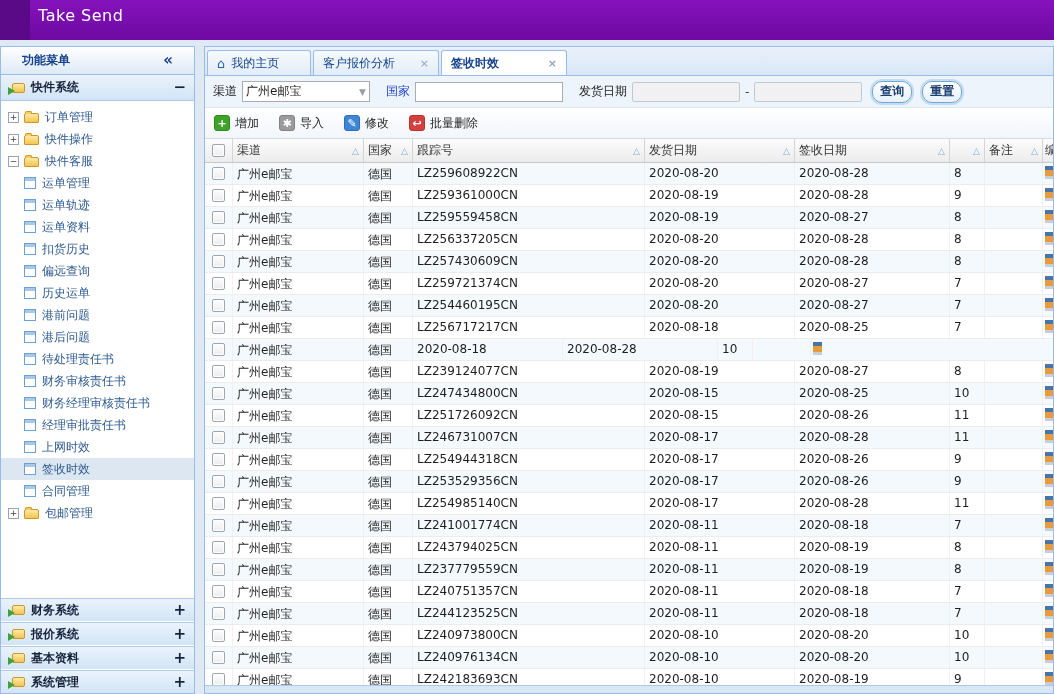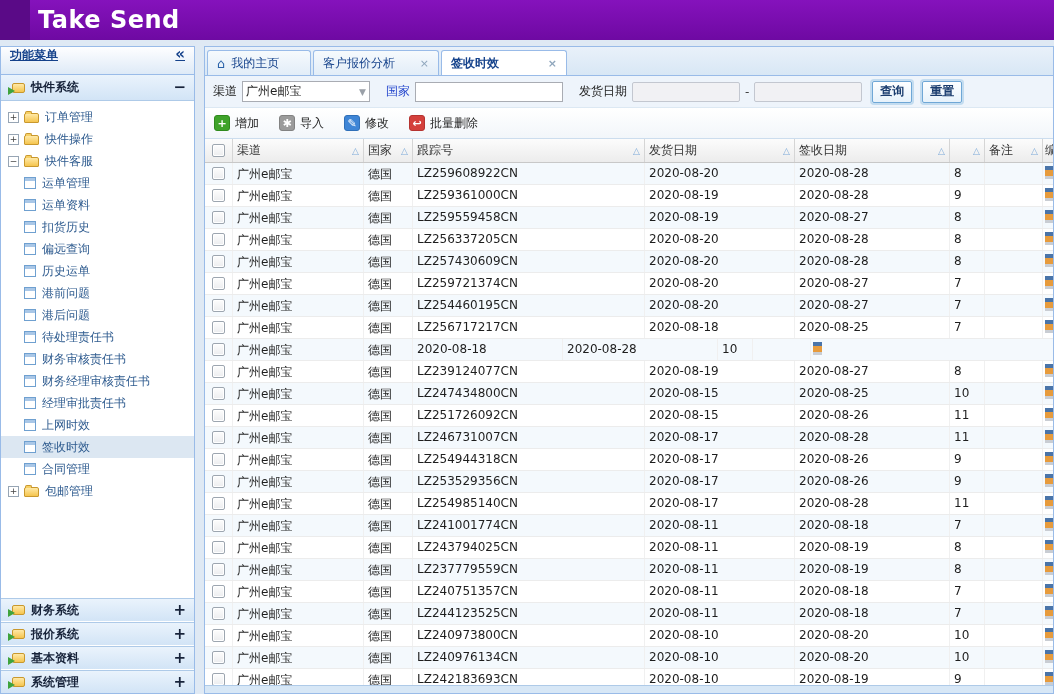--- a/index.html
+++ b/index.html
@@ -2,28 +2,28 @@
 <html><head>
 <meta charset="utf-8">
 <style>
   html,body{margin:0;padding:0;}
   .app{position:relative;width:1054px;height:694px;overflow:hidden;background:#DFE9F4;
        font-family:"DejaVu Sans","Liberation Sans",sans-serif;font-size:12px;color:#222;}
 
   
   .topbar{position:absolute;top:0;left:0;right:0;height:40px;background:linear-gradient(#8512BC,#6E09A2);}
   .logo-block{position:absolute;left:0;top:0;width:30px;height:40px;background:#5A0A87;}
-  .app-title{position:absolute;left:38px;top:6px;font-size:24px;font-weight:bold;color:#fff;letter-spacing:.5px;}
+  .app-title{position:absolute;left:38px;top:6px;font-size:16px;font-weight:normal;color:#fff;letter-spacing:.5px;}
 
   
   .sidebar{position:absolute;top:46px;left:0;width:195px;bottom:0;background:#fff;
            border:1px solid #99BBE8;box-sizing:border-box;display:flex;flex-direction:column;}
   .sidebar-title{height:28px;flex:0 0 28px;background:linear-gradient(#FEFEFF,#DEEAF7);
-                 border-bottom:1px solid #99BBE8;display:flex;align-items:flex-start;padding:0 9px;
-                 font-weight:bold;color:#15428B;box-sizing:border-box;text-decoration:underline;}
+                 border-bottom:1px solid #99BBE8;display:flex;align-items:center;padding:0 21px;
+                 font-weight:bold;color:#15428B;box-sizing:border-box;}
   .collapse-btn{margin-left:auto;color:#15428B;font-size:15px;font-weight:bold;cursor:pointer;line-height:1;}
   .panel-hd{height:26px;flex:0 0 26px;background:linear-gradient(#EAF3FC,#D2E4F6);
             border-bottom:1px solid #AECAE8;display:flex;align-items:center;gap:6px;padding:0 8px;
             font-weight:bold;color:#17233A;box-sizing:border-box;}
   .panel-toggle{margin-left:auto;font-size:15px;font-weight:bold;color:#17233A;line-height:1;}
   .tree{flex:1;overflow:hidden;padding-top:5px;}
   .tree-item{height:22px;display:flex;align-items:center;padding-left:7px;color:#2E5B8F;cursor:pointer;}
   .tree-item[data-level="1"]{}
   .tree-item[data-variant="selected"]{background:#DCE7F2;}
   .exp{width:11px;height:11px;flex:0 0 11px;border:1px solid #97A5B4;background:#fff;font-size:9px;
@@ -66,21 +66,21 @@
   .flabel.blue{color:#2244CC;}
   .selectbox{width:128px;height:21px;background:#fff;border:1px solid #A9ACB3;display:flex;align-items:center;
              padding:0 3px;box-sizing:border-box;margin-right:16px;cursor:pointer;}
   .selectbox .arr{margin-left:auto;color:#9AA0A8;font-size:9px;}
   .finput{width:148px;height:20px;border:1px solid #A9ACB3;background:#fff;box-sizing:border-box;
           margin-right:16px;font:inherit;padding:0 4px;}
   .dinput{width:108px;height:20px;border:1px solid #C3C7D0;background:#F1F1F4;border-radius:2px;
           box-sizing:border-box;font:inherit;padding:0 4px;}
   .dsep{margin:0 5px;color:#444;}
   .fbtn{margin-left:10px;padding:1px 7px;height:22px;background:linear-gradient(#FDFEFF,#E7F2FB);
-        border:1px solid #6FA7D6;box-shadow:0 0 0 2px #C3DCF0;border-radius:2px;font:inherit;
+        border:1px solid #6FA7D6;box-shadow:0 0 0 2px #C3DCF0;border-radius:10px;font:inherit;
         font-weight:bold;color:#1A3C6E;cursor:pointer;}
 
   .toolbar{flex:0 0 31px;display:flex;align-items:center;gap:20px;padding:0 9px;
            background:linear-gradient(#FFFFFF,#F2F6FA);border-bottom:1px solid #CCDDEE;box-sizing:border-box;}
   .tbtn{display:flex;align-items:center;gap:5px;cursor:pointer;color:#1E1E1E;}
   .ticon{width:16px;height:16px;border-radius:3px;color:#fff;font-size:11px;line-height:16px;
          text-align:center;font-weight:bold;}
   .ticon[data-icon="add"]{background:#3FA32A;border:1px solid #2F8A1D;box-sizing:border-box;}
   .ticon[data-icon="import"]{background:#9B9B9B;border:1px solid #828282;box-sizing:border-box;}
   .ticon[data-icon="edit"]{background:#3E85D6;border:1px solid #2F6FB8;box-sizing:border-box;}
@@ -156,20 +156,26 @@
 
         </div>
 
         <div class="tree-item" data-level="1" data-variant="">
           <span class="exp"></span>
           <span class="node-icon" data-icon="leaf"></span>
           <span class="tree-label">运单管理</span>
 
         </div>
 
+        <div class="tree-item" data-level="1" data-variant="">
+          <span class="exp"></span>
+          <span class="node-icon" data-icon="leaf"></span>
+          <span class="tree-label">运单轨迹</span>
+
+        </div>
 
         <div class="tree-item" data-level="1" data-variant="">
           <span class="exp"></span>
           <span class="node-icon" data-icon="leaf"></span>
           <span class="tree-label">运单资料</span>
 
         </div>
 
         <div class="tree-item" data-level="1" data-variant="">
           <span class="exp"></span>

